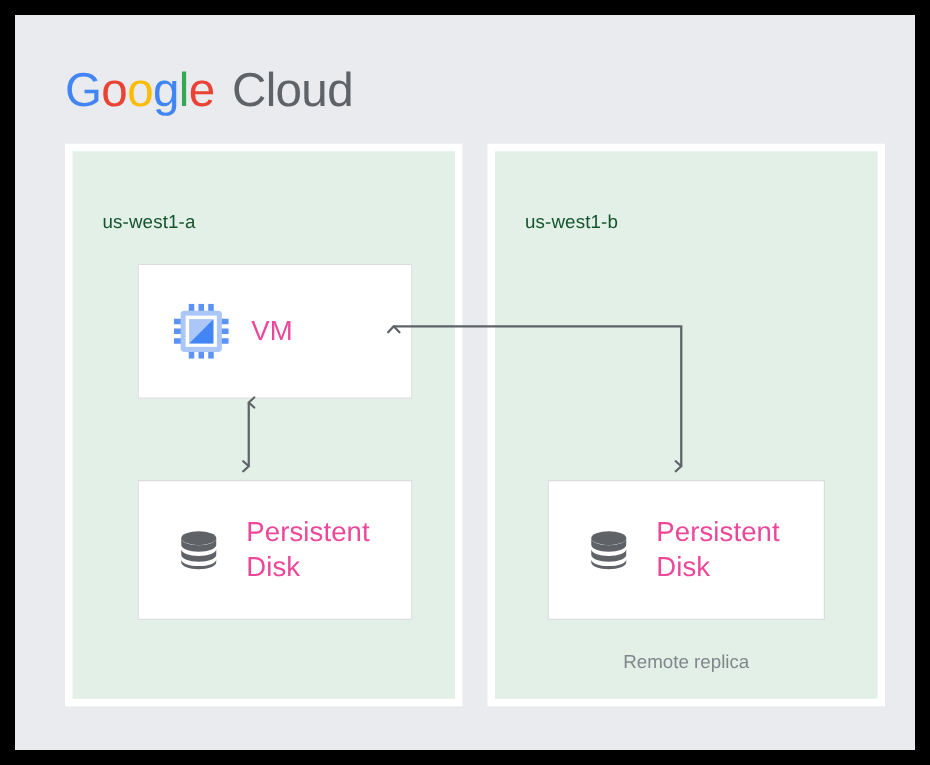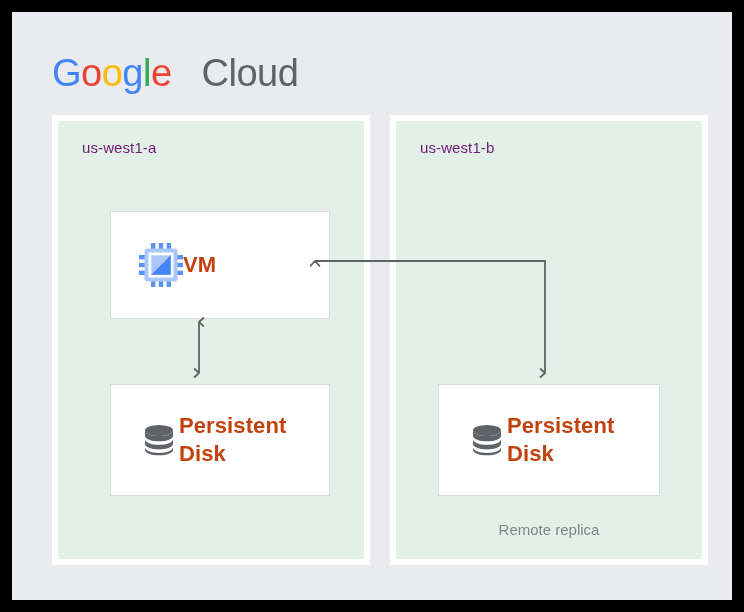--- a/index.html
+++ b/index.html
@@ -47,43 +47,43 @@
     font-family: "Liberation Sans", sans-serif;
   }
   #logo .g1 { color: #4285F4; }
   #logo .o1 { color: #EA4335; }
   #logo .o2 { color: #FBBC05; }
   #logo .g2 { color: #4285F4; }
   #logo .l1 { color: #34A853; }
   #logo .e1 { color: #EA4335; }
   #logo .cloud {
     color: #5F6368;
-    margin-left: 30px;
+    margin-left: 14px;
   }
 
   
   .zone {
     position: absolute;
     background: #e2f0e7;
     border: 6px solid #ffffff;
     box-sizing: border-box;
   }
   #zone-a {
     left: 40px; top: 103px;
     width: 318px; height: 450px;
   }
   #zone-b {
     left: 378px; top: 103px;
     width: 318px; height: 450px;
   }
   .zone-label {
     position: absolute;
-    left: 24px; top: 18px;
+    left: 24px; top: 48px;
     font-size: 15px;
-    color: #701a75;
+    color: #14532d;
     letter-spacing: 0.1px;
   }
 
   
   .node {
     position: absolute;
     background: #ffffff;
     border: 1px solid #dadce0;
     box-sizing: border-box;
     display: flex;
@@ -98,24 +98,24 @@
     left: 52px; top: 263px;
     width: 220px; height: 112px;
   }
   #disk-b-node {
     left: 42px; top: 263px;
     width: 222px; height: 112px;
   }
 
   .node-label {
     font-size: 22px;
-    color: #c2410c;
+    color: #ec4899;
     line-height: 1.28;
+    margin-left: 18px;
     letter-spacing: 0.1px;
-    font-weight: bold;
   }
   .node-label.two-line { max-width: 120px; }
 
   
   .caption {
     position: absolute;
     font-size: 15px;
     color: #80868b;
     text-align: center;
   }

